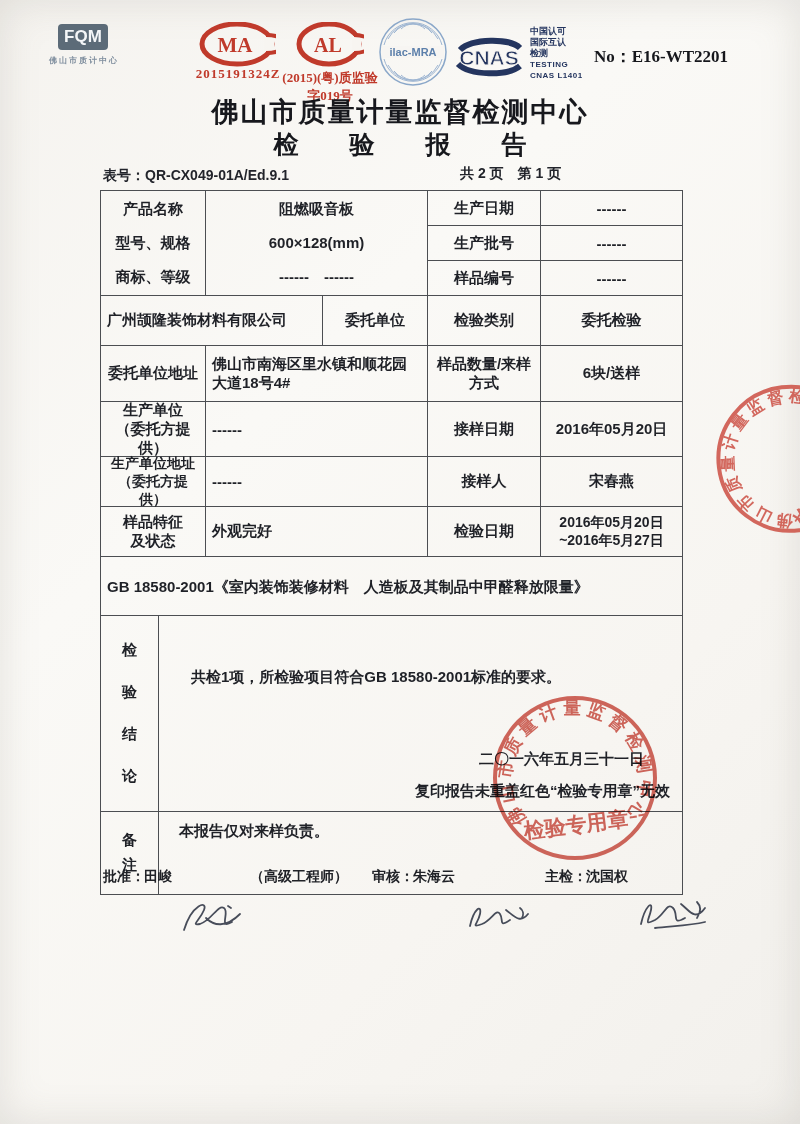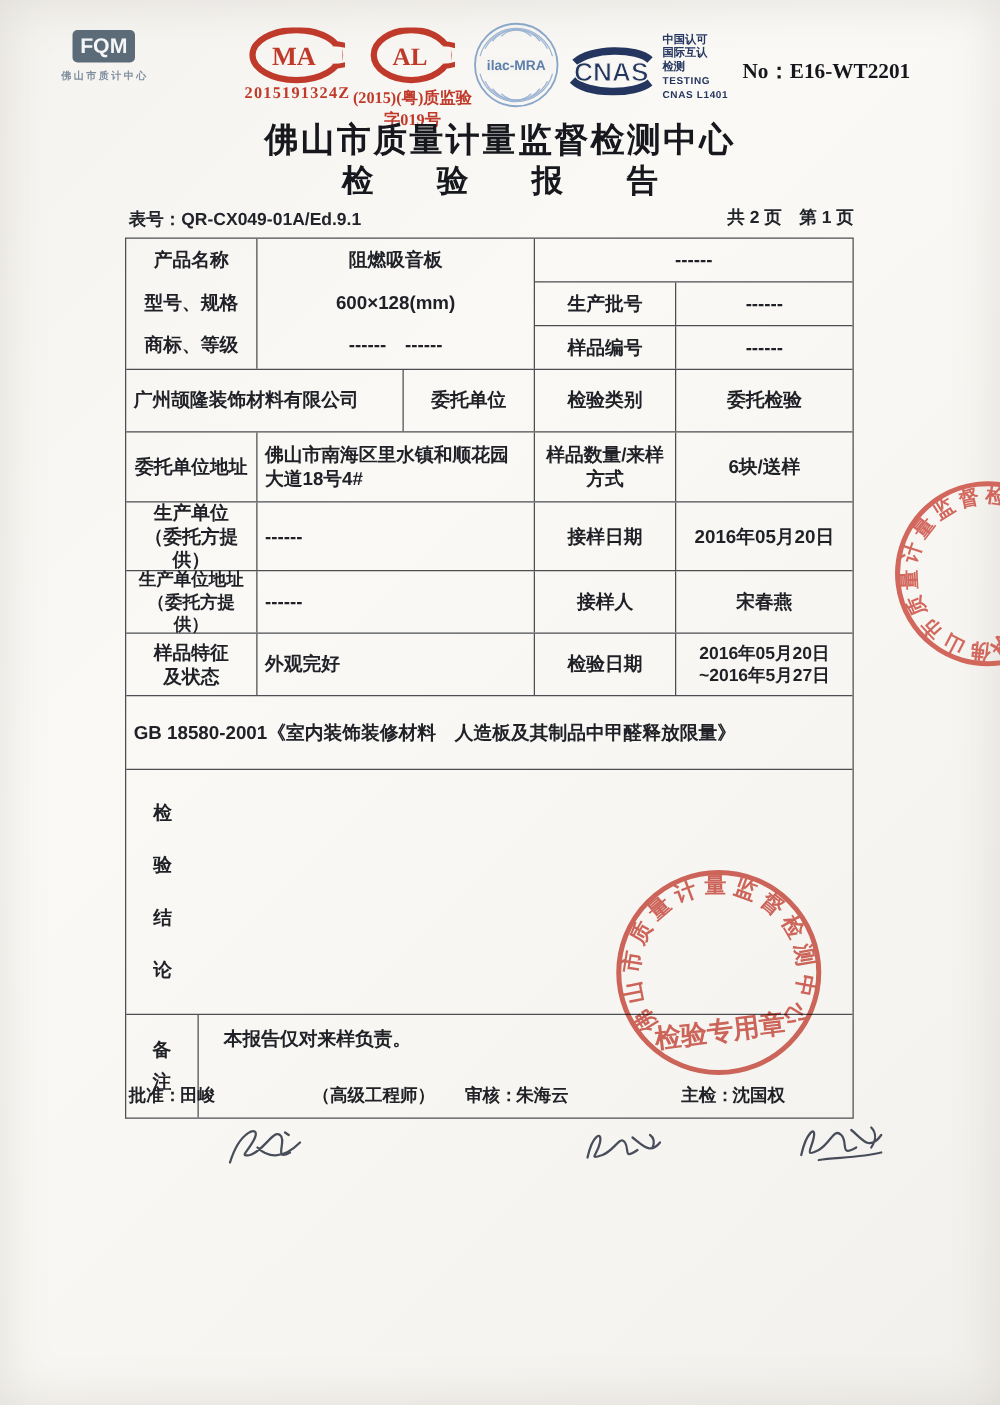--- a/index.html
+++ b/index.html
@@ -19,21 +19,21 @@
   .logo-num{font-family:"Liberation Serif",serif;color:#c03a2b;text-align:center;font-weight:bold;}
   .cnas-txt{left:530px;top:26px;font-size:9px;line-height:11px;color:#24355f;font-weight:bold;}
   .cnas-txt .en{font-size:8px;letter-spacing:.5px;}
   .report-no{left:594px;top:45px;font-family:"Liberation Serif",serif;font-weight:bold;font-size:17px;color:#16171c;}
   
   .title-org{left:0;top:94px;width:100%;text-align:center;font-size:27px;font-weight:bold;
     letter-spacing:2px;color:#17181d;}
   .title-report{left:0;top:128px;width:100%;text-align:center;font-size:25px;font-weight:bold;
     letter-spacing:22px;text-indent:22px;color:#17181d;}
   .meta-form{left:103px;top:167px;font-size:14px;font-weight:600;}
-  .meta-pages{left:460px;top:165px;width:223px;text-align:right;font-size:14px;font-weight:600;}
+  .meta-pages{left:460px;top:165px;width:223px;text-align:left;font-size:14px;font-weight:600;}
   
   .tbl{left:100px;top:190px;width:583px;border:1px solid #4c4e52;box-sizing:border-box;
     font-size:15px;font-weight:bold;color:#1f2127;}
   .row{display:flex;border-bottom:1px solid #4c4e52;box-sizing:border-box;}
   .row:last-child{border-bottom:none;}
   .cell{border-right:1px solid #4c4e52;box-sizing:border-box;display:flex;align-items:center;
     justify-content:center;text-align:center;padding:2px 6px;}
   .cell:last-child{border-right:none;}
   .cell.left{justify-content:flex-start;text-align:left;}
   .c1{width:105px;flex:none;}
@@ -124,20 +124,21 @@
 
     <div class="row" style="height:105px">
       <div class="cell c1 pre tall-lines">产品名称
 型号、规格
 商标、等级</div>
       <div class="cell c2 pre tall-lines">阻燃吸音板
 600×128(mm)
 ------　------</div>
       <div class="vstack" style="flex:1">
         <div class="sub">
+          <div class="cell c3">生产日期</div>
           <div class="cell c4">------</div>
         </div>
         <div class="sub">
           <div class="cell c3">生产批号</div>
           <div class="cell c4">------</div>
         </div>
         <div class="sub">
           <div class="cell c3">样品编号</div>
           <div class="cell c4">------</div>
         </div>
@@ -186,20 +187,25 @@
     <div class="row" style="height:59px">
       <div class="cell left" style="flex:1;line-height:1.8">GB 18580-2001《室内装饰装修材料　人造板及其制品中甲醛释放限量》</div>
     </div>
 
     <div class="row" style="height:196px">
       <div class="cell lblcol vlabel">
         <span>检</span>
         <span>验</span>
         <span>结</span>
         <span>论</span>
+      </div>
+      <div class="concl-body">
+        <div class="concl-text">共检1项，所检验项目符合GB 18580-2001标准的要求。</div>
+        <div class="concl-date">二〇一六年五月三十一日</div>
+        <div class="concl-note">复印报告未重盖红色“检验专用章”无效</div>
       </div>
     </div>
 
     <div class="row" style="height:82px">
       <div class="cell lblcol vlabel" style="padding:16px 0">
         <span>备</span>
         <span>注</span>
       </div>
       <div class="concl-body">
         <div class="remark-text">本报告仅对来样负责。</div>

